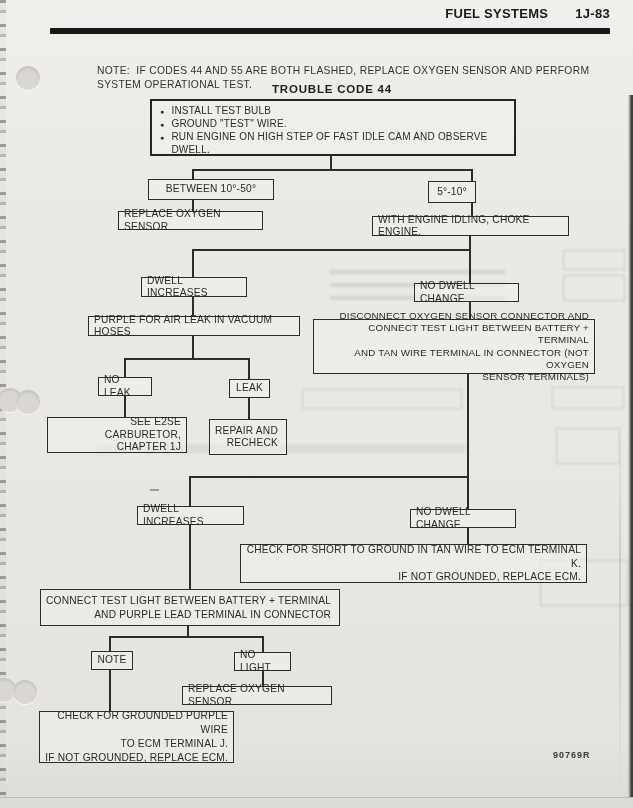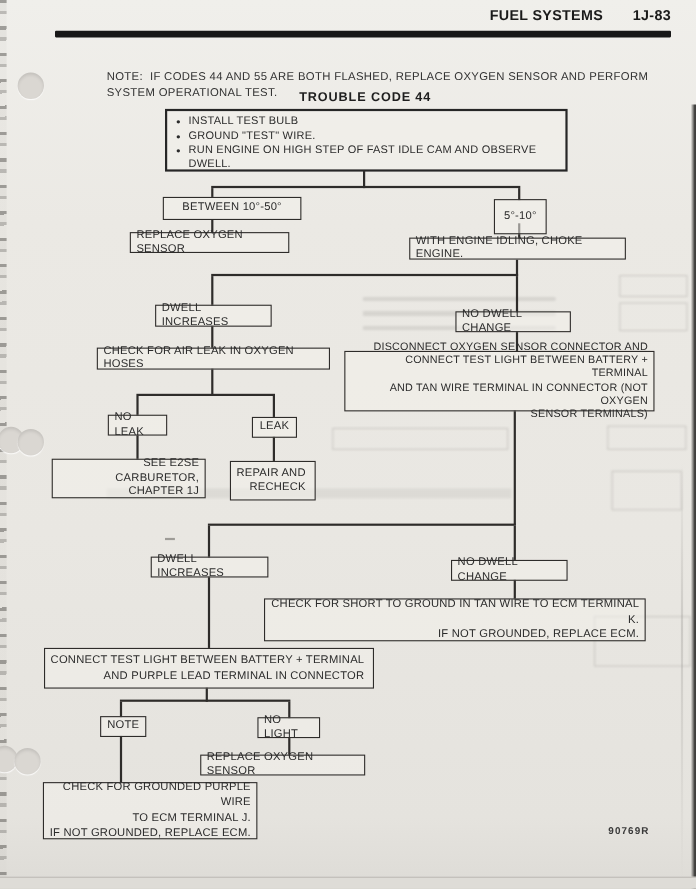--- a/index.html
+++ b/index.html
@@ -121,26 +121,26 @@
   <div class="vline" style="left:467px;top:527px;width:2px;height:18px"></div>
   <div class="vline" style="left:189px;top:524px;width:2px;height:66px"></div>
   <div class="vline" style="left:187px;top:625px;width:2px;height:13px"></div>
   <div class="hline" style="left:109px;top:636px;width:155px;height:2px"></div>
   <div class="vline" style="left:109px;top:638px;width:2px;height:14px"></div>
   <div class="vline" style="left:262px;top:638px;width:2px;height:15px"></div>
   <div class="vline" style="left:262px;top:670px;width:2px;height:17px"></div>
   <div class="vline" style="left:109px;top:669px;width:2px;height:43px"></div>
 
   <div class="node" style="left:148px;top:179px;width:126px;height:21px">BETWEEN 10°-50°</div>
-  <div class="node" style="left:449px;top:181px;width:48px;height:32px">5°-10°</div>
+  <div class="node" style="left:428px;top:181px;width:48px;height:22px">5°-10°</div>
   <div class="node" style="left:118px;top:211px;width:145px;height:19px">REPLACE OXYGEN SENSOR</div>
   <div class="node" style="left:372px;top:216px;width:197px;height:20px">WITH ENGINE IDLING, CHOKE ENGINE.</div>
   <div class="node" style="left:141px;top:277px;width:106px;height:20px">DWELL INCREASES</div>
   <div class="node" style="left:414px;top:283px;width:105px;height:19px">NO DWELL CHANGE</div>
-  <div class="node" style="left:88px;top:316px;width:212px;height:20px">CHECK FOR AIR LEAK IN OXYGEN HOSES</div>
+  <div class="node" style="left:88px;top:316px;width:212px;height:20px">PURPLE FOR AIR LEAK IN VACUUM HOSES</div>
   <div class="node left" style="left:313px;top:319px;width:282px;height:55px;font-size:9.8px;line-height:12.2px">DISCONNECT OXYGEN SENSOR CONNECTOR AND
 CONNECT TEST LIGHT BETWEEN BATTERY + TERMINAL
 AND TAN WIRE TERMINAL IN CONNECTOR (NOT OXYGEN
 SENSOR TERMINALS)</div>
   <div class="node" style="left:98px;top:377px;width:54px;height:19px">NO LEAK</div>
   <div class="node" style="left:229px;top:379px;width:41px;height:19px">LEAK</div>
   <div class="node left" style="left:47px;top:417px;width:140px;height:36px">SEE E2SE CARBURETOR,
 CHAPTER 1J</div>
   <div class="node left" style="left:209px;top:419px;width:78px;height:36px">REPAIR AND
 RECHECK</div>

